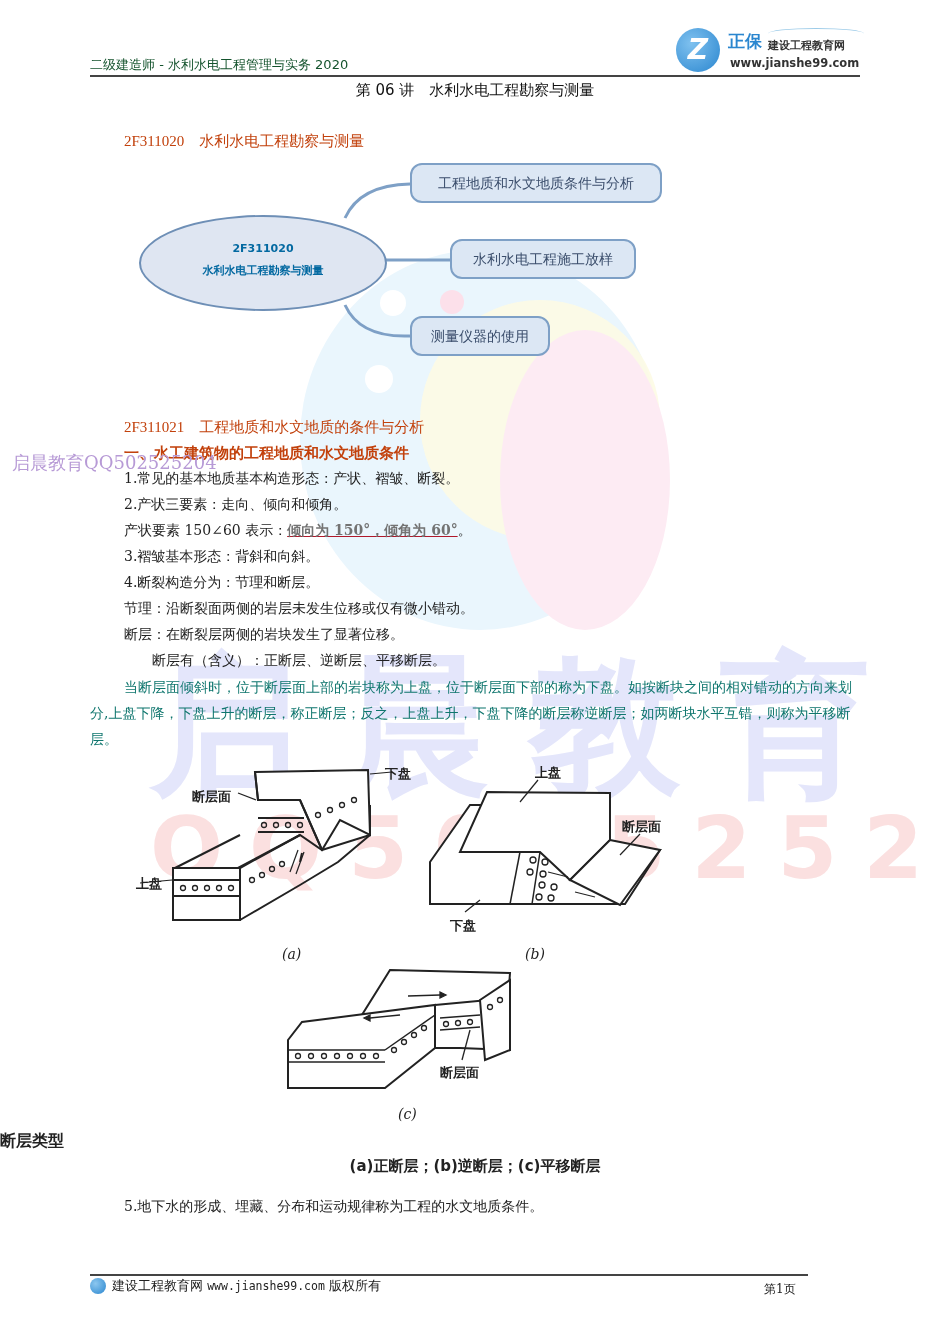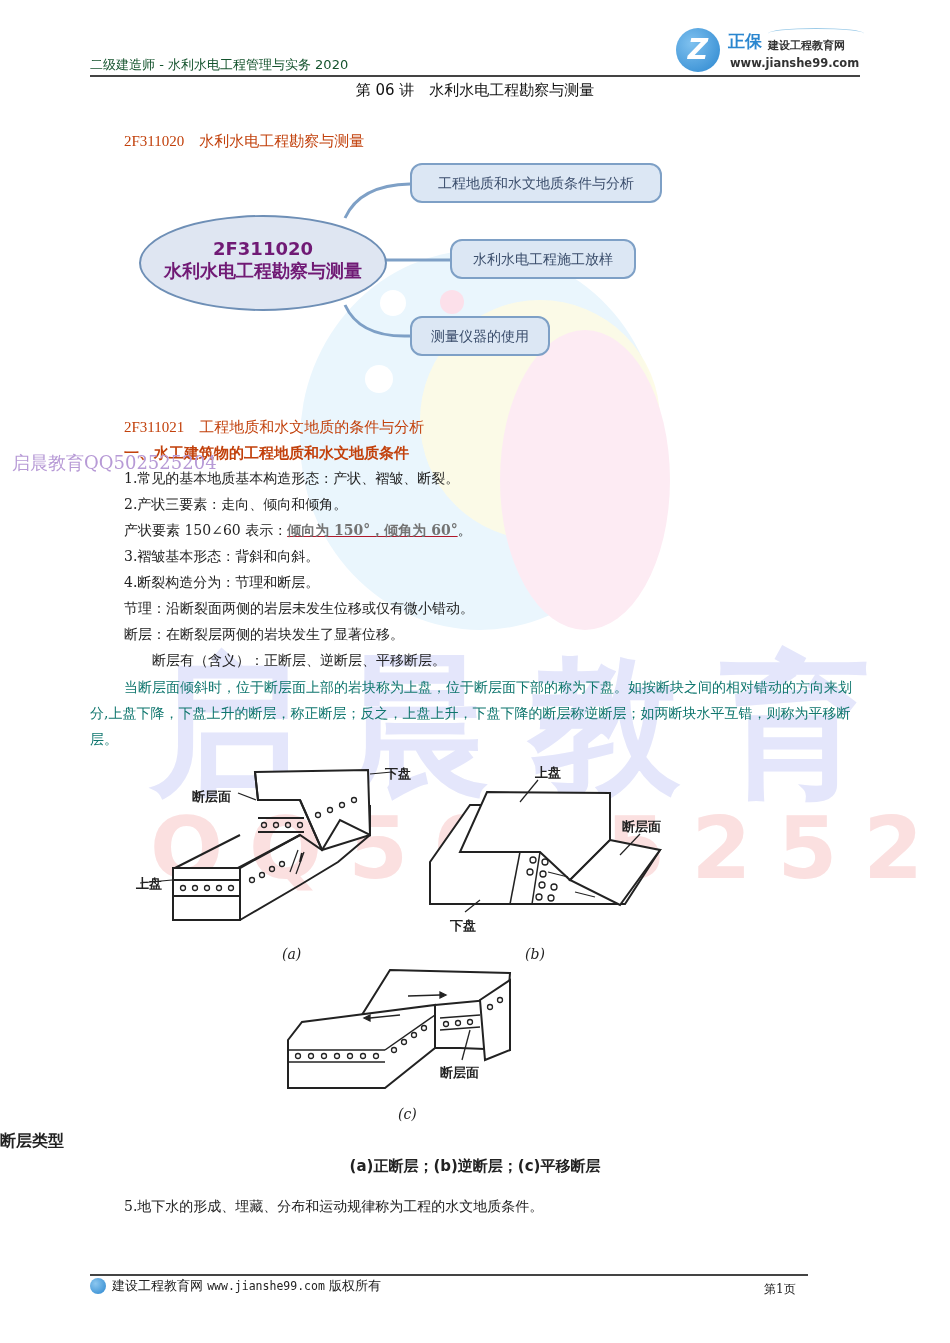--- a/index.html
+++ b/index.html
@@ -28,21 +28,21 @@
   .logo-arc { position:absolute; left:92px; top:2px; width:96px; height:10px; border-top:1.5px solid #9ccbe8; border-radius:50% 50% 0 0; }
 
   .doc-title { left:0; width:950px; top:81px; text-align:center; font-size:15px; font-family:"DejaVu Sans", sans-serif; color:#111; }
 
   .sec-head { font-size:15px; font-family:Liberation Serif, serif; color:#c2410c; white-space:nowrap; }
 
   
   .mm-ellipse { left:139px; top:215px; width:248px; height:96px; border-radius:50%;
                 background:#dfe6f2; border:2px solid #6e8fb6; box-sizing:border-box; }
   .mm-center-text { left:139px; top:238px; width:248px; text-align:center; font-family:"DejaVu Sans", sans-serif;
-                    font-weight:bold; font-size:18px; color:#701a75; line-height:22px; }
+                    font-weight:bold; font-size:11px; color:#0369a1; line-height:22px; }
   .mm-node { position:absolute; background:#dce7f4; border:2px solid #7ea0c6; border-radius:12px; box-sizing:border-box;
              font-family:"DejaVu Sans", sans-serif; font-size:14px; color:#3a4d6b; text-align:center; }
   .mm-svg { position:absolute; left:0; top:0; }
 
   
   .p { position:absolute; left:124px; font-size:14px; color:#222; white-space:nowrap; }
   .red-ul { color:#737373; font-weight:bold; text-decoration:underline; text-decoration-color:#b0182a; }
   .para { position:absolute; left:90px; width:772px; font-size:14px; color:#0f766e; line-height:26px; text-indent:34px; }
   .side-wm { left:12px; top:451px; font-size:18px; color:#b79ad6; font-family:"DejaVu Serif", serif; white-space:nowrap; }
 

